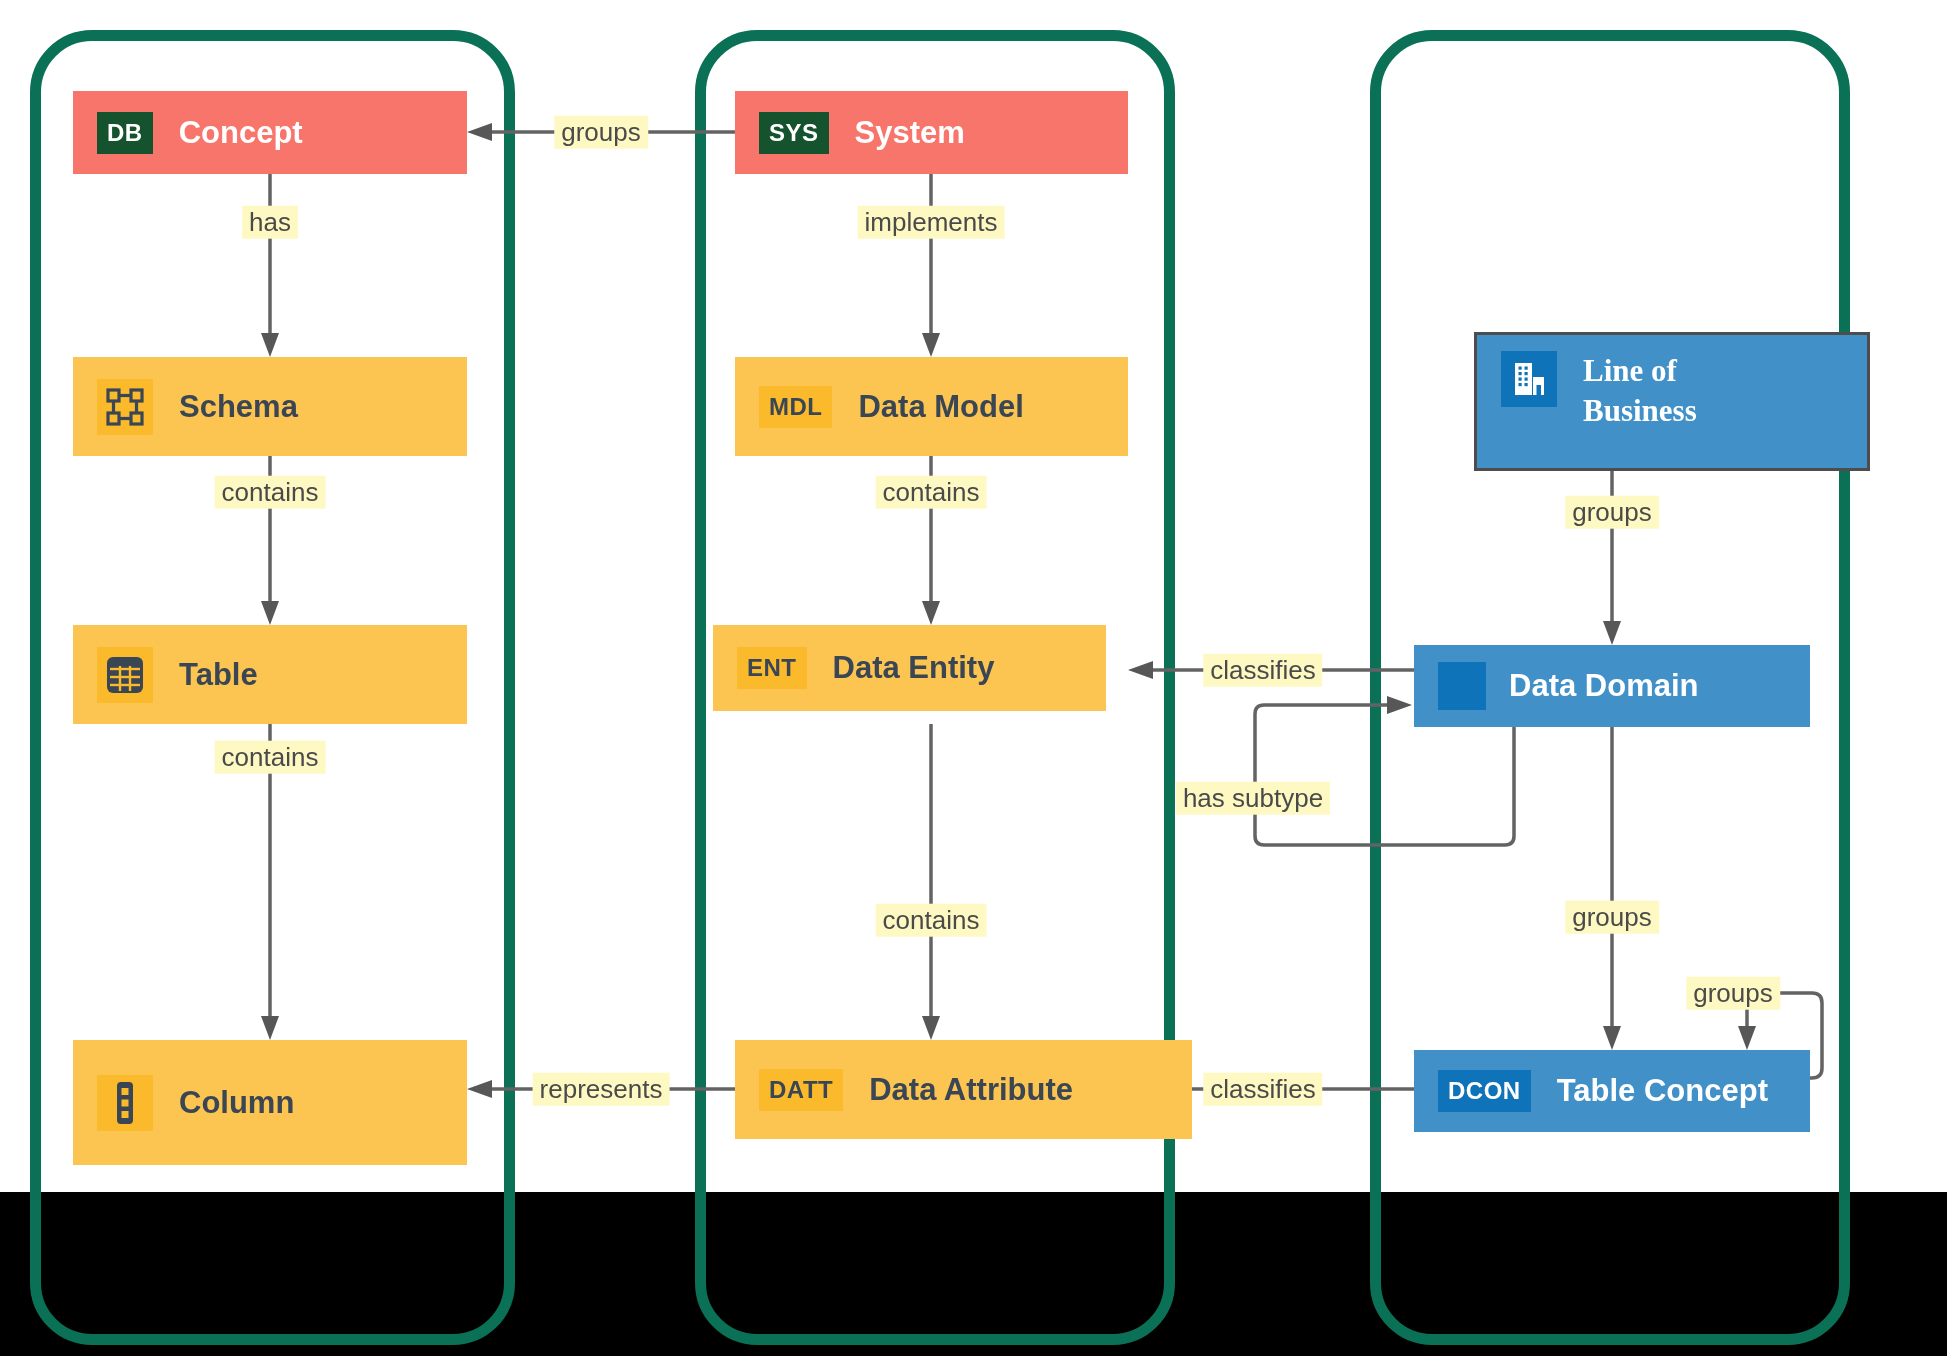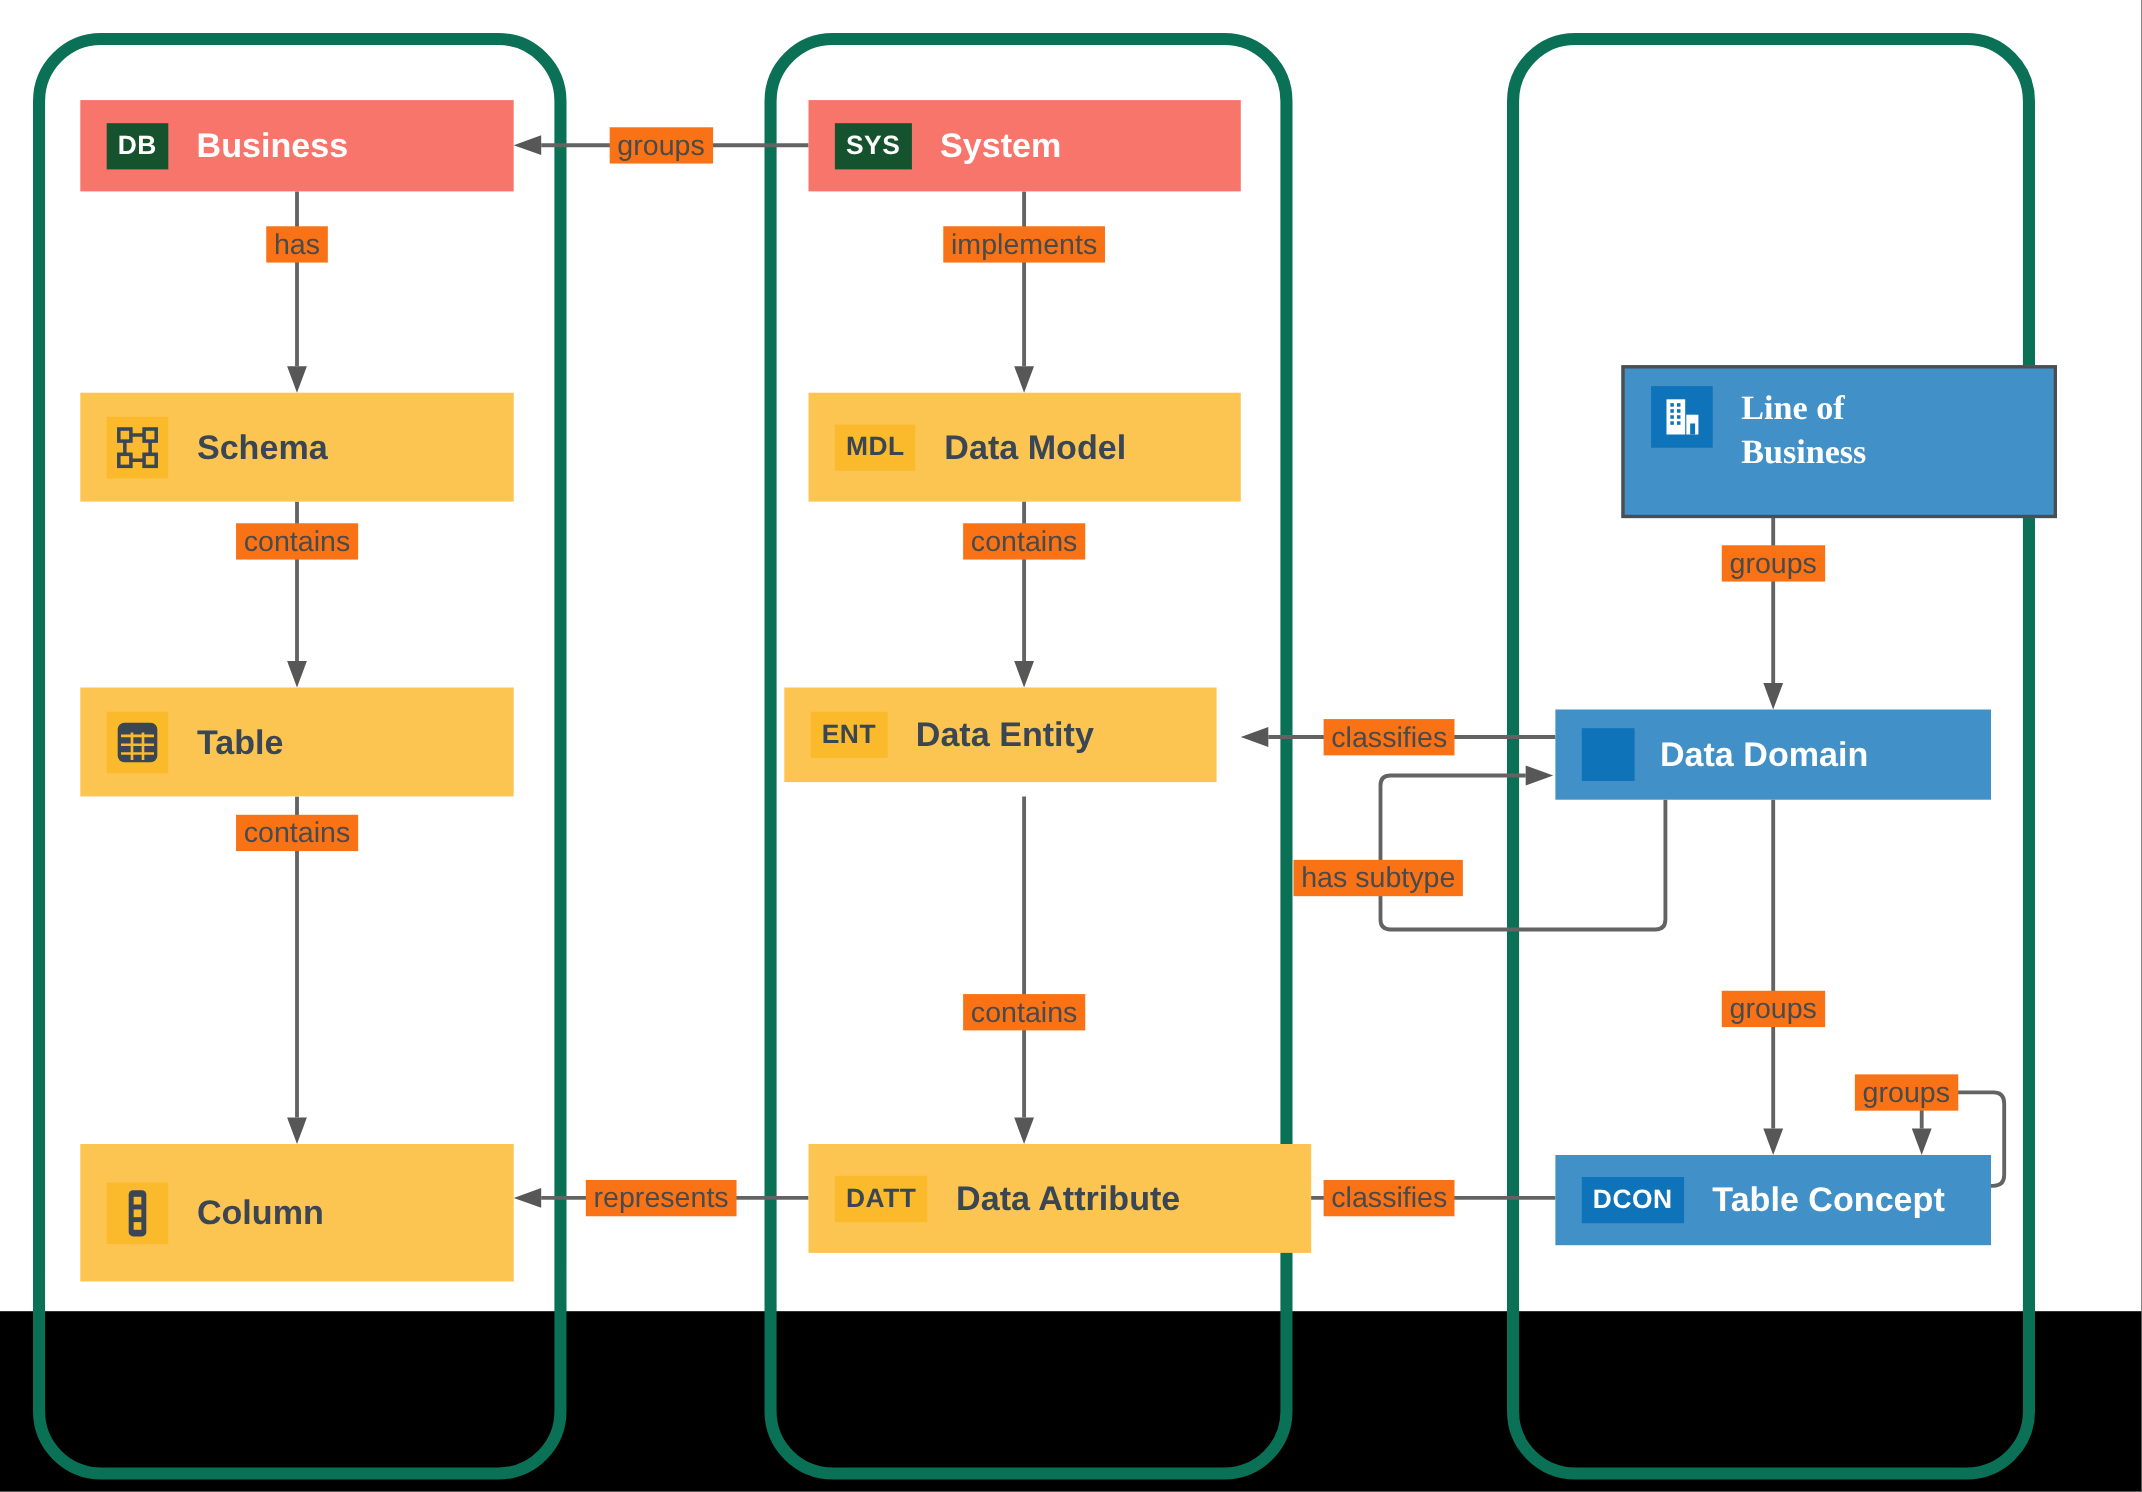--- a/index.html
+++ b/index.html
@@ -8,21 +8,21 @@
     font-family:"Liberation Sans","DejaVu Sans",sans-serif;overflow:hidden;
   }
   .black-band{position:absolute;left:0;top:1192px;width:1947px;height:164px;background:#000;z-index:0;}
   .group-rect{
     position:absolute;border:11px solid #0B7156;border-radius:62px;
     background:transparent;box-sizing:border-box;z-index:1;
   }
   #edges-layer{position:absolute;left:0;top:0;z-index:2;}
   .edge-label{
     position:absolute;transform:translate(-50%,-50%);
-    background:#f97316;color:#4a4a4a;font-size:26px;line-height:1.1;
+    background:#fef9c3;color:#4a4a4a;font-size:26px;line-height:1.1;
     padding:2px 7px;white-space:nowrap;z-index:3;
   }
   .node{
     position:absolute;display:flex;align-items:center;gap:26px;
     padding-left:24px;box-sizing:border-box;z-index:4;
     font-weight:bold;font-size:31px;cursor:default;
   }
   .node-red{background:#F8756B;color:#ffffff;}
   .node-yellow{background:#FCC551;color:#3A4654;}
   .node-blue{background:#4190C7;color:#ffffff;}
@@ -101,21 +101,21 @@
   <span class="edge-label" style="left:1263px;top:670px;">classifies</span>
   <span class="edge-label" style="left:1612px;top:512px;">groups</span>
   <span class="edge-label" style="left:1612px;top:917px;">groups</span>
   <span class="edge-label" style="left:1253px;top:798px;">has subtype</span>
   <span class="edge-label" style="left:1733px;top:993px;">groups</span>
   <span class="edge-label" style="left:601px;top:1089px;">represents</span>
   <span class="edge-label" style="left:1263px;top:1089px;">classifies</span>
 
   <div class="node node-red" style="left:73px;top:91px;width:394px;height:83px;">
     <span class="badge badge-red">DB</span>
-    <span class="label">Business</span>
+    <span class="label">Concept</span>
   </div>
 
   <div class="node node-yellow" style="left:73px;top:357px;width:394px;height:99px;">
     <span class="icon-badge yellow">
       <svg width="38" height="38" viewBox="0 0 38 38">
         <g fill="none" stroke="#3A4654" stroke-width="3.2">
           <rect x="2" y="2" width="11" height="11"></rect>
           <rect x="25" y="2" width="11" height="11"></rect>
           <rect x="2" y="25" width="11" height="11"></rect>
           <rect x="25" y="25" width="11" height="11"></rect>

